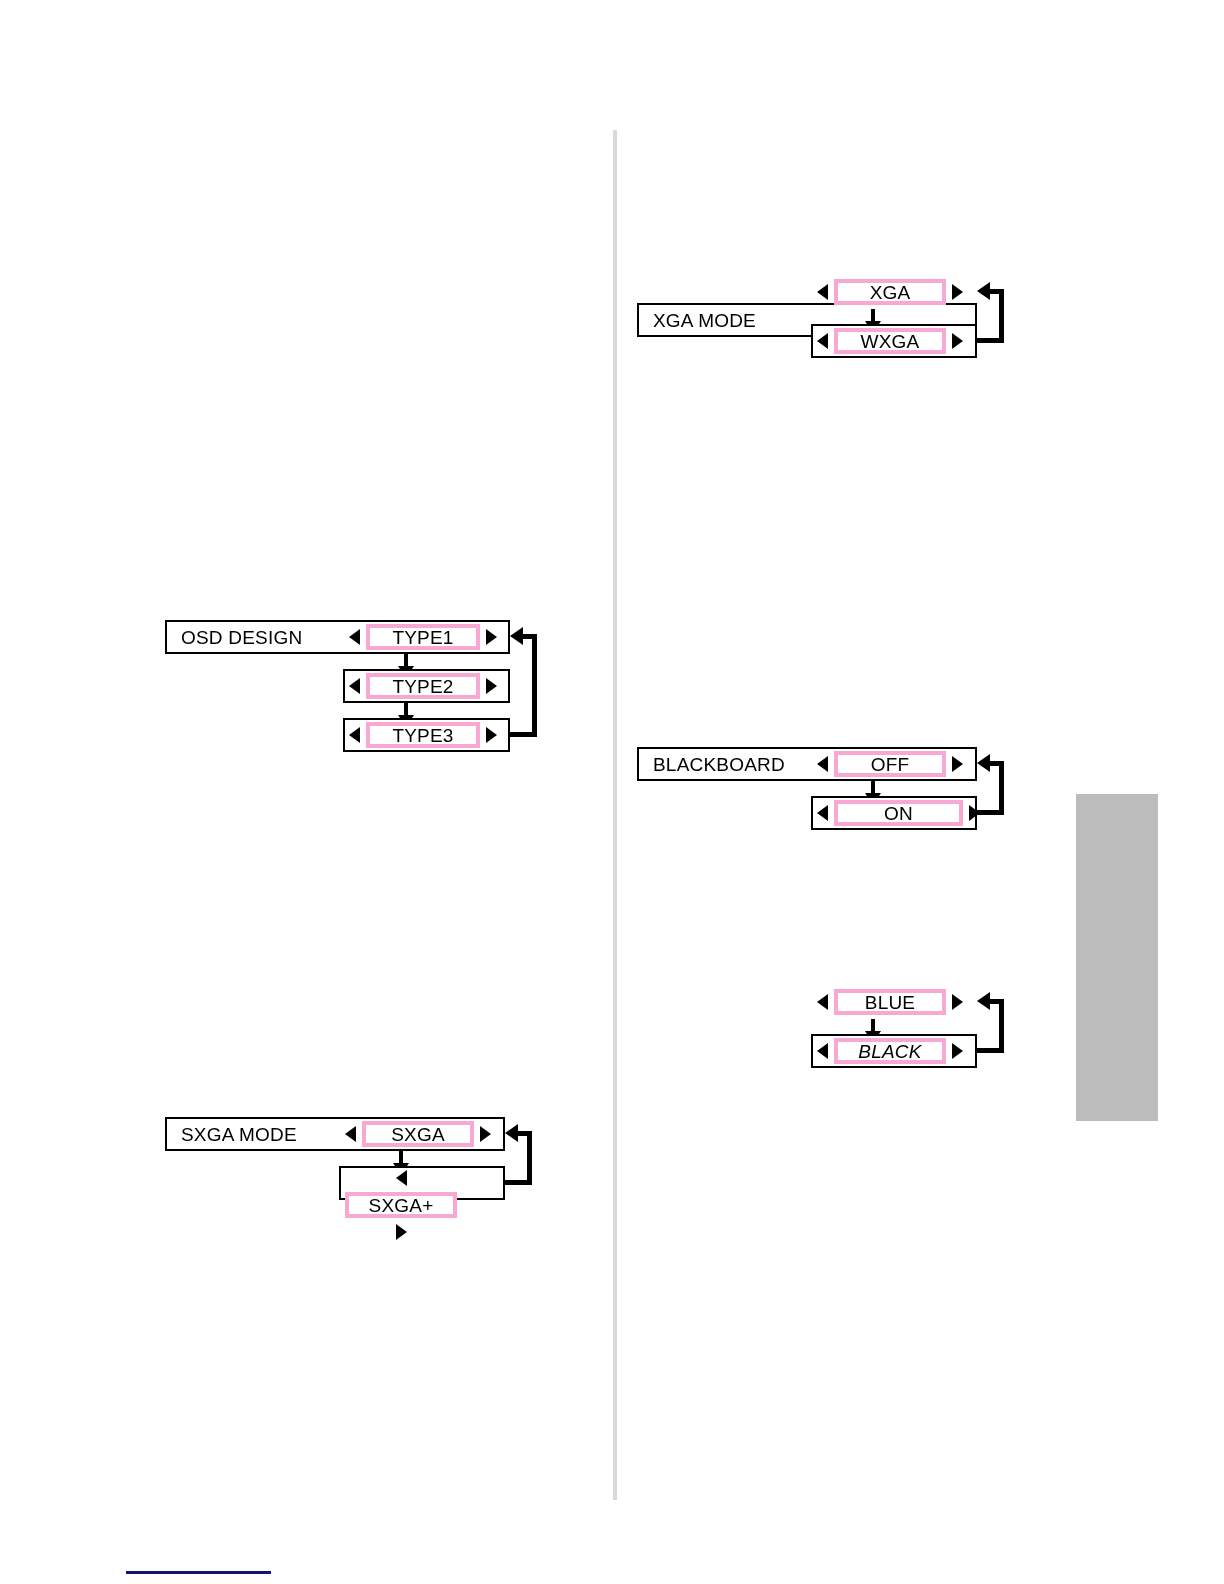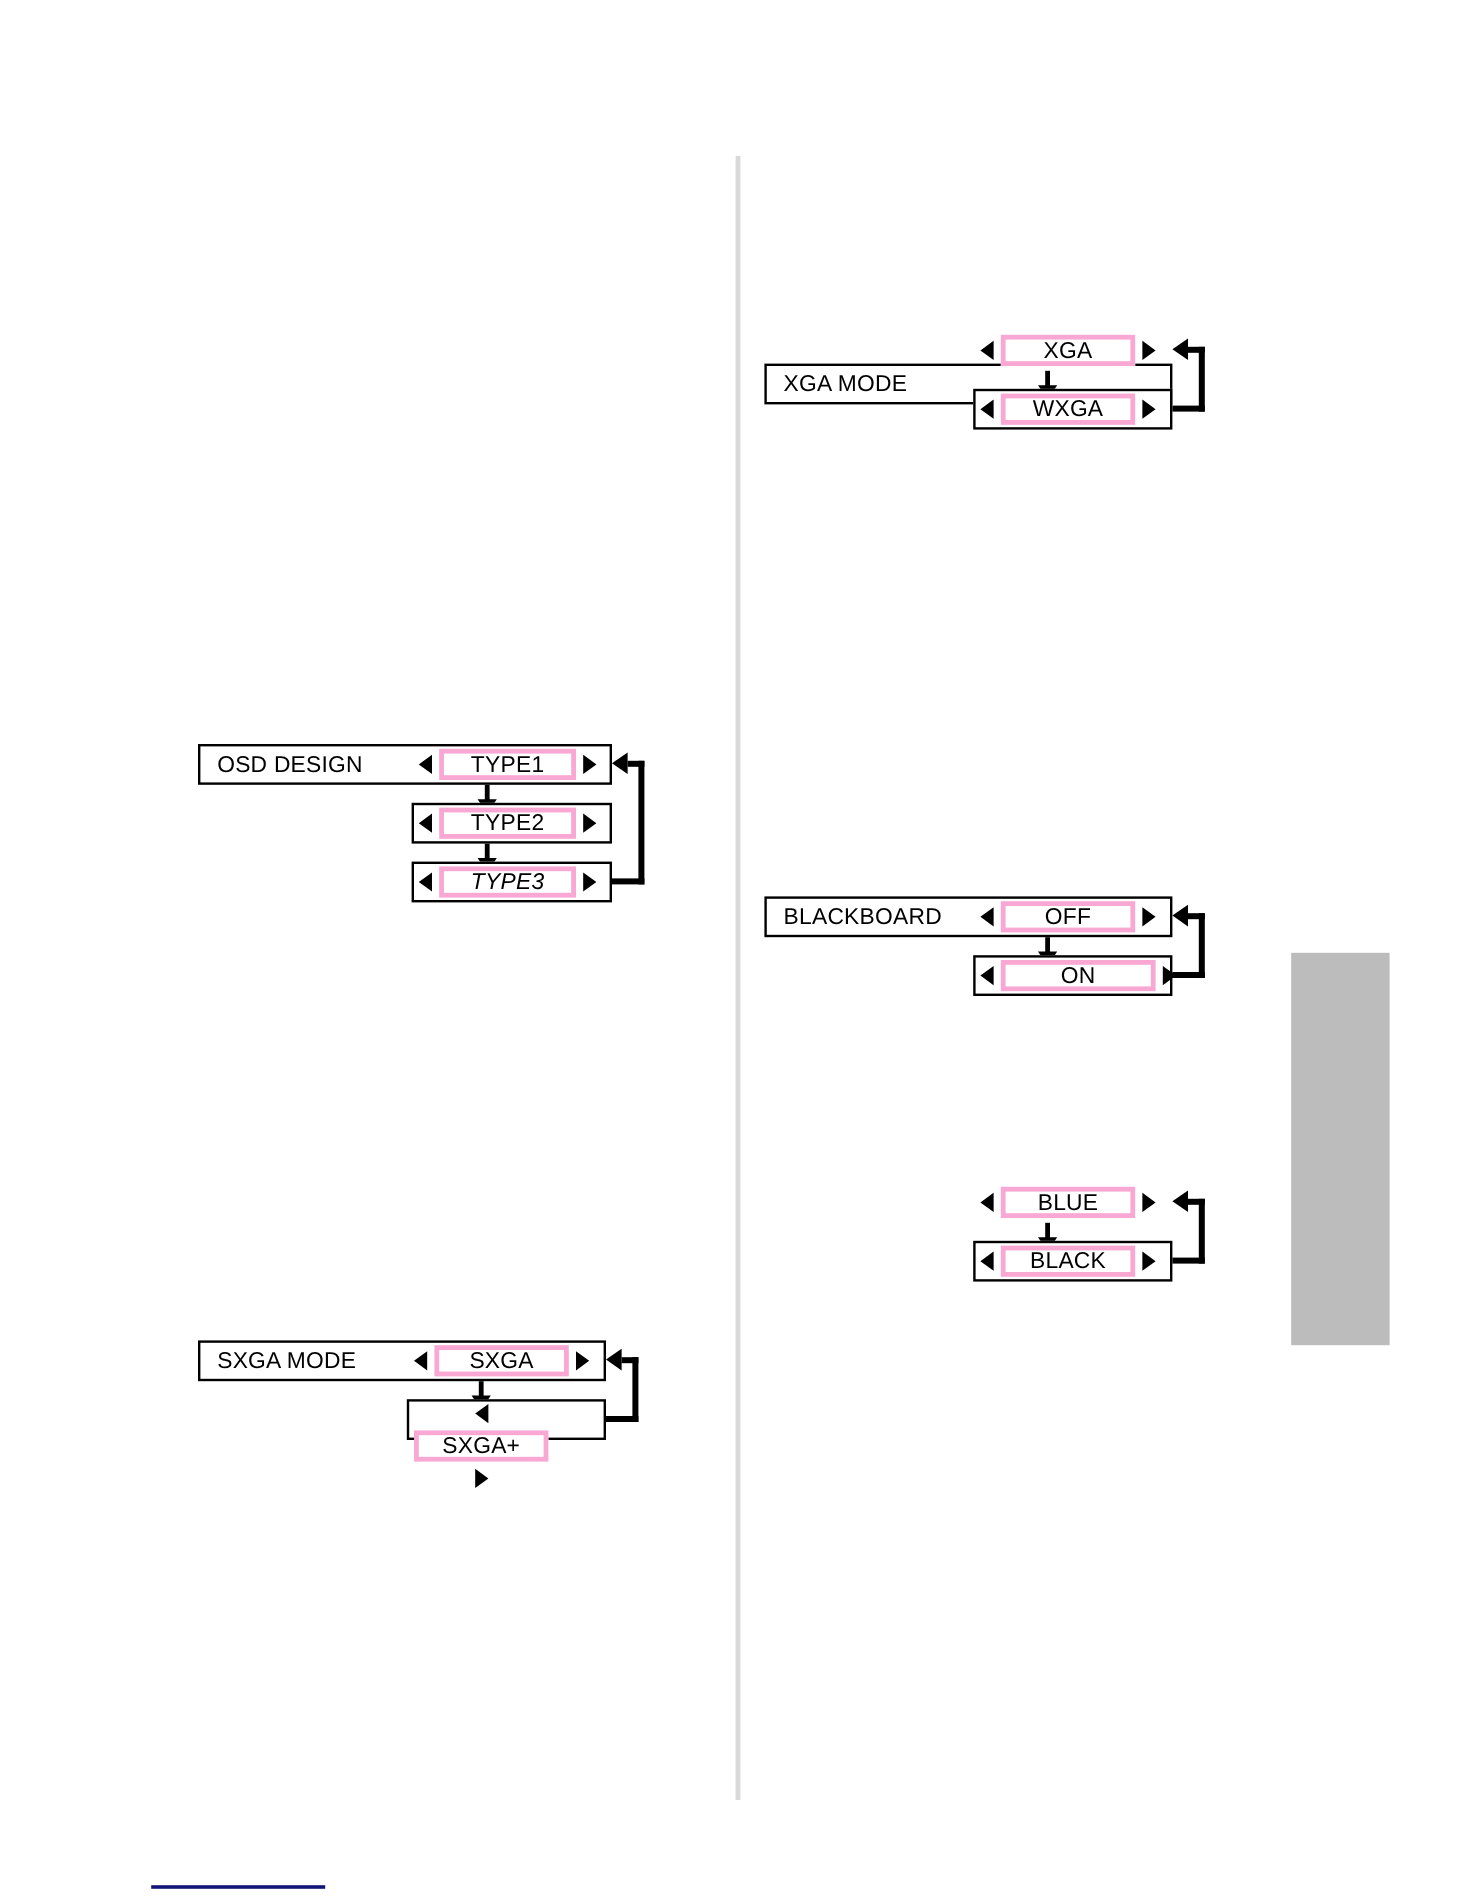--- a/index.html
+++ b/index.html
@@ -161,21 +161,21 @@
     <span class="arrow-left"></span>
     <span class="value-box" style="width:114px;">
       <span class="value-text">TYPE2</span>
     </span>
     <span class="arrow-right"></span>
   </div>
 
   <div class="down-arrow" style="left:239px; top:83px; height:13px;"></div>
 
   <div class="flow-row" style="left:178px; top:98px; width:167px;"></div>
-  <div class="selector" style="left:184px; top:102px;font-style:italic;">
+  <div class="selector" style="left:184px; top:102px;">
     <span class="arrow-left"></span>
     <span class="value-box" style="width:114px;">
       <span class="value-text">TYPE3</span>
     </span>
     <span class="arrow-right"></span>
   </div>
 
   <div class="loop">
     <div class="seg-h" style="left:345px; top:112px; width:27px;"></div>
     <div class="seg-v" style="left:367px; top:14px; height:103px;"></div>
@@ -288,21 +288,21 @@
       <span class="value-text">BLUE</span>
     </span>
     <span class="arrow-right"></span>
   </div>
 
   <div class="down-arrow" style="left:234px; top:34px; height:13px;"></div>
 
   <div class="flow-row" style="left:174px; top:49px; width:166px;"></div>
   <div class="selector" style="left:180px; top:53px;">
     <span class="arrow-left"></span>
-    <span class="value-box" style="width:112px;">
+    <span class="value-box" style="width:112px;font-style:italic;">
       <span class="value-text">BLACK</span>
     </span>
     <span class="arrow-right"></span>
   </div>
 
   <div class="loop">
     <div class="seg-h" style="left:340px; top:63px; width:27px;"></div>
     <div class="seg-v" style="left:362px; top:14px; height:54px;"></div>
     <div class="seg-h" style="left:353px; top:14px; width:14px;"></div>
     <div class="head" style="left:340px; top:7px;"></div>

